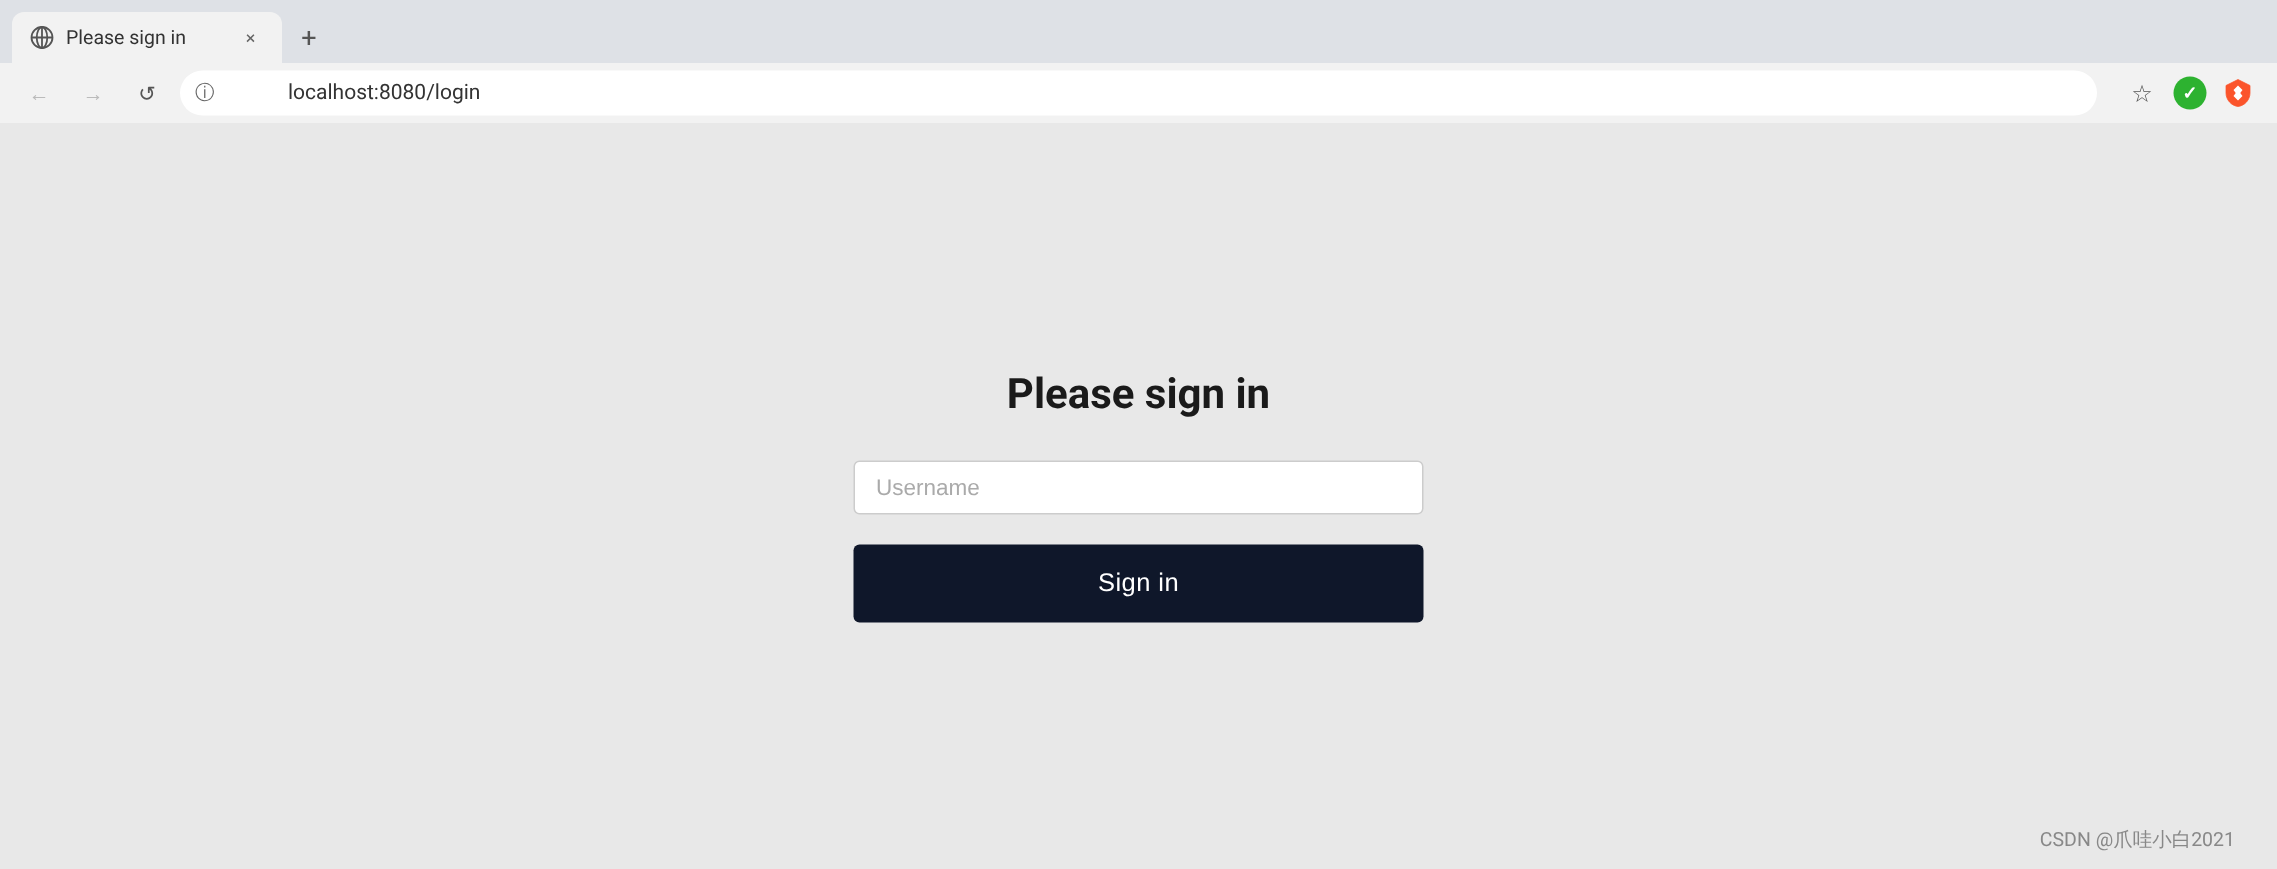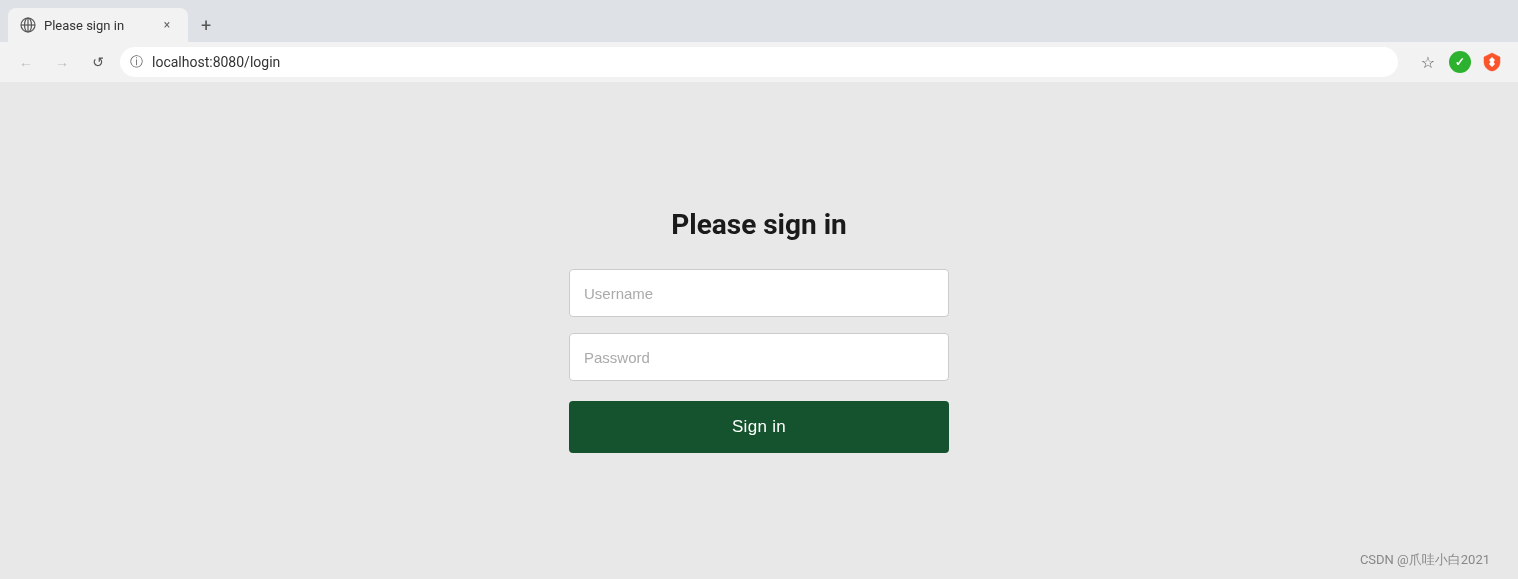--- a/index.html
+++ b/index.html
@@ -128,20 +128,21 @@
     .address-lock-icon {
       position: absolute;
       left: 10px;
       color: #666;
       font-size: 13px;
     }
 
     .address-text {
       font-size: 14px;
       color: #333;
+      margin-left: 40px;
     }
 
     .browser-actions {
       display: flex;
       align-items: center;
       gap: 4px;
       margin-left: 8px;
     }
 
     .browser-action-btn {
@@ -205,38 +206,38 @@
       text-align: center;
     }
 
     .form-group {
       width: 100%;
       margin-bottom: 16px;
     }
 
     .form-input {
       width: 100%;
-      height: 48px;
+      height: 36px;
       border: 1px solid #ccc;
       border-radius: 4px;
       padding: 0 14px;
       font-size: 15px;
       color: #333;
       background: white;
       outline: none;
     }
 
     .form-input::placeholder {
       color: #aaa;
     }
 
     .sign-in-btn {
       width: 100%;
       height: 52px;
-      background: #14532d;
+      background: #0f172a;
       color: white;
       border: none;
       border-radius: 4px;
       font-size: 17px;
       font-weight: 500;
       cursor: pointer;
       margin-top: 4px;
       letter-spacing: 0.3px;
     }
 
@@ -299,21 +300,18 @@
 </div>
 
 <div class="page-content">
   <div class="login-form-container">
     <h1 class="login-title">Please sign in</h1>
 
     <div class="form-group">
       <input type="text" class="form-input" placeholder="Username" style="">
     </div>
 
-    <div class="form-group">
-      <input type="password" class="form-input" placeholder="Password" style="">
-    </div>
 
     <button class="sign-in-btn">Sign in</button>
   </div>
 
   <div class="watermark">CSDN @爪哇小白2021</div>
 </div>
 
 </body></html>

